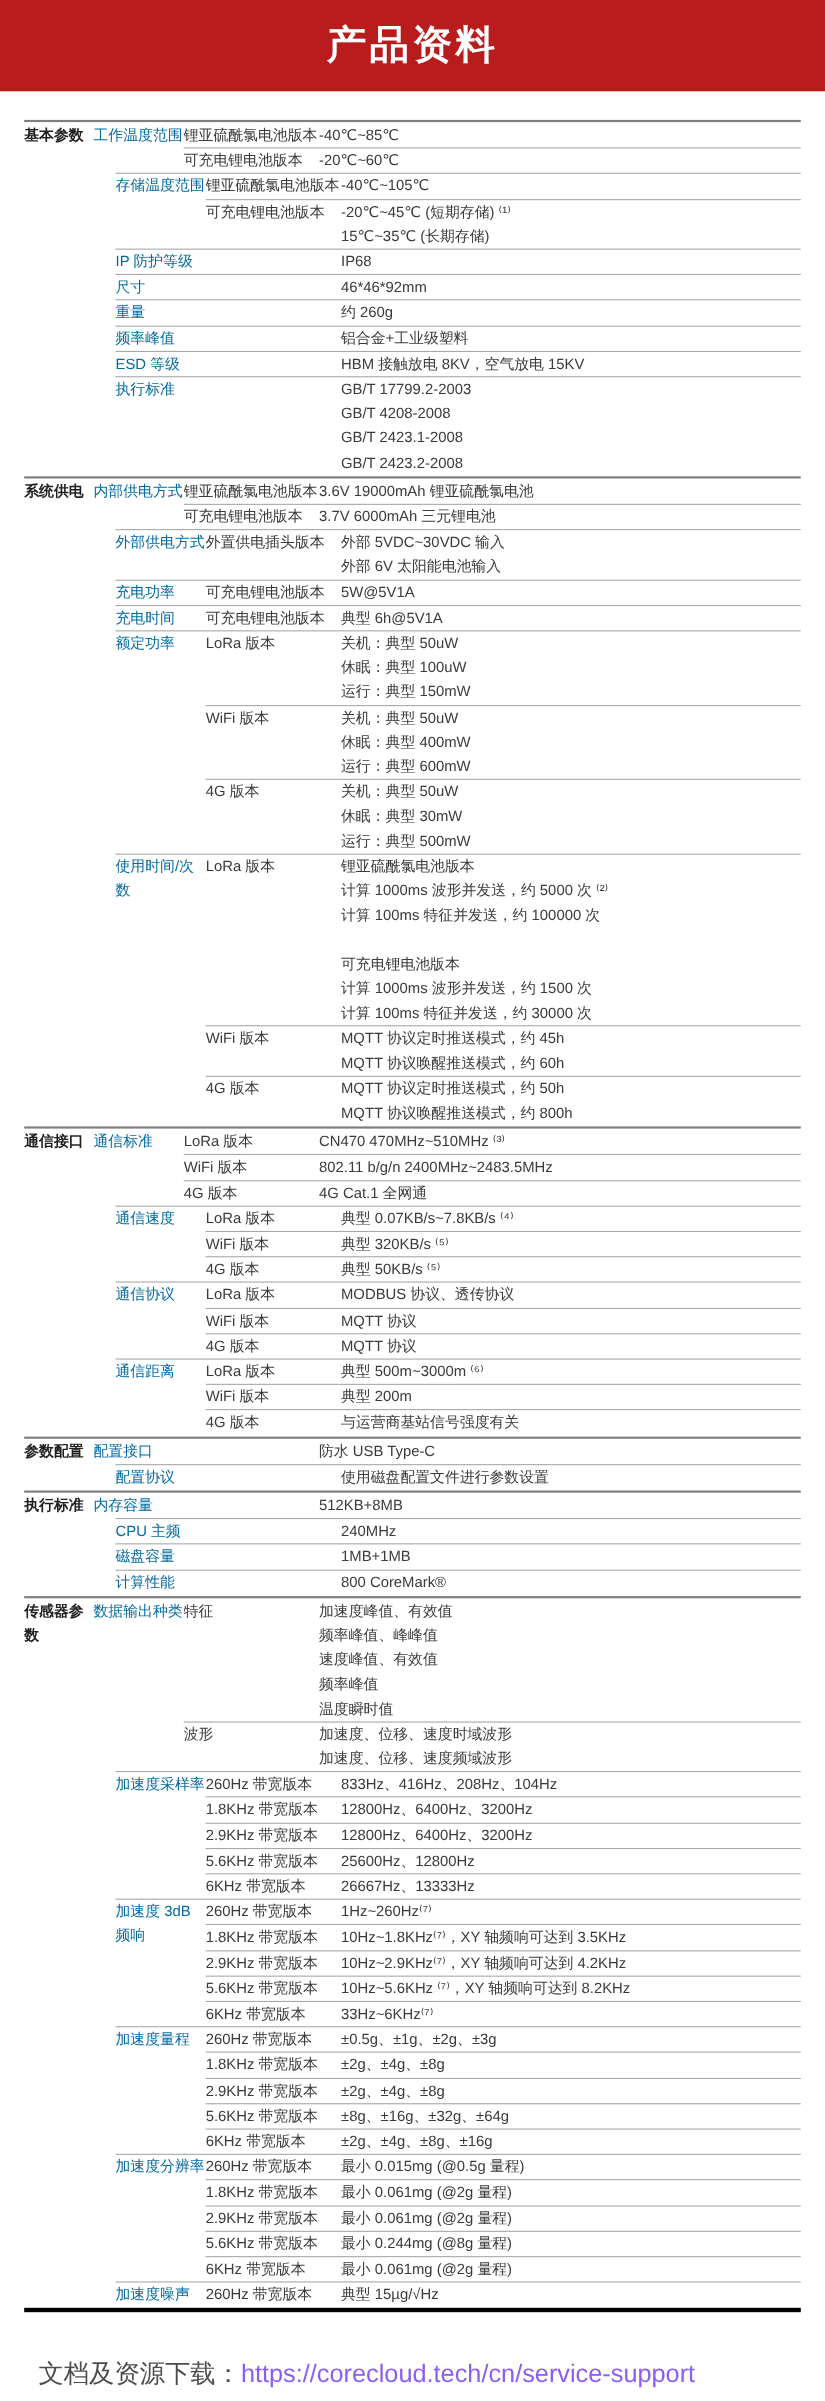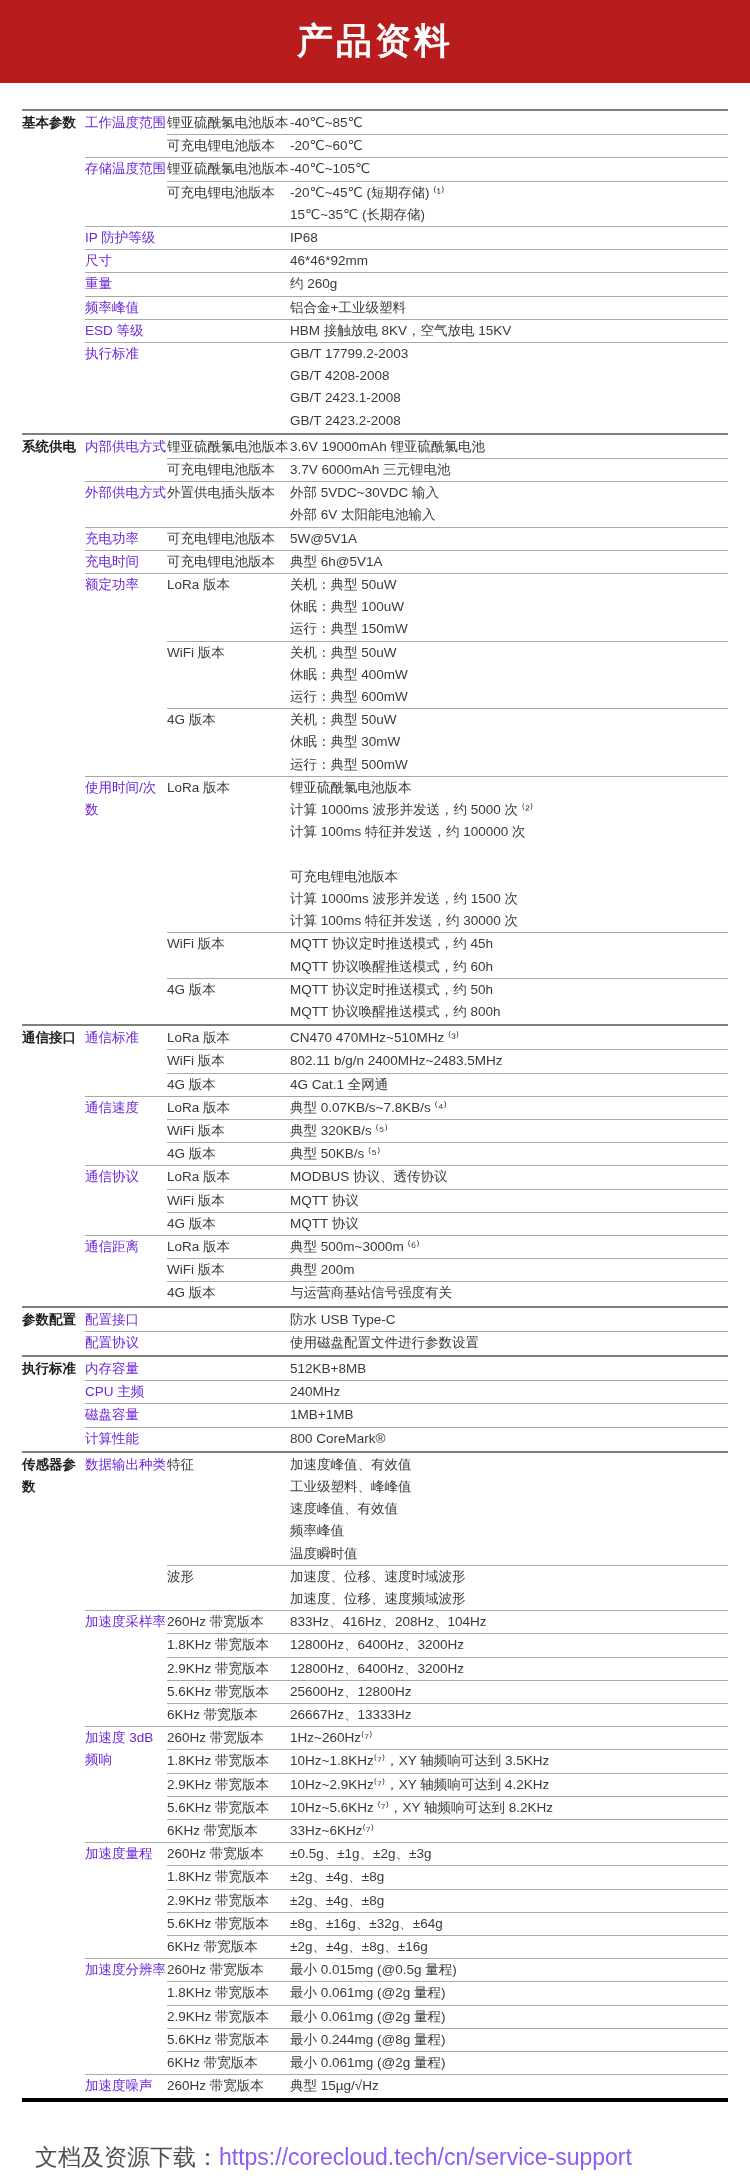--- a/index.html
+++ b/index.html
@@ -25,24 +25,24 @@
     border-top:2px solid #7f7f7f;
     padding:1px 0;
   }
   .sec-title{
     width:63px;flex:0 0 63px;
     font-weight:bold;color:#1f1f1f;
     line-height:22.2px;
   }
   .sec-body{flex:1;min-width:0;}
   .group{display:flex;}
-  .group + .group{border-top:1px solid #a8a8a8;}
+  .group + .group{border-top:1px solid #a8a8a8;margin-left:20px;}
   .param{
     width:82px;flex:0 0 82px;
-    line-height:22.2px;color:#6d28d9;
+    line-height:22.2px;color:#0369a1;
   }
   .group-body{flex:1;min-width:0;}
   .sub{display:flex;}
   .sub + .sub{border-top:1px solid #a8a8a8;}
   .version{
     width:123px;flex:0 0 123px;
     line-height:22.2px;color:#3a3a3a;
   }
   .value{flex:1;min-width:0;}
   .line{line-height:22.2px;min-height:22.2px;color:#3a3a3a;white-space:nowrap;}
@@ -462,21 +462,21 @@
     <div class="section">
       <div class="sec-title">传感器参数</div>
       <div class="sec-body">
         <div class="group">
           <div class="param">数据输出种类</div>
           <div class="group-body">
             <div class="sub">
               <div class="version">特征</div>
               <div class="value">
                 <div class="line">加速度峰值、有效值</div>
-                <div class="line">工业级塑料、峰峰值</div>
+                <div class="line">频率峰值、峰峰值</div>
                 <div class="line">速度峰值、有效值</div>
                 <div class="line">频率峰值</div>
                 <div class="line">温度瞬时值</div>
               </div>
             </div>
             <div class="sub">
               <div class="version">波形</div>
               <div class="value">
                 <div class="line">加速度、位移、速度时域波形</div>
                 <div class="line">加速度、位移、速度频域波形</div>

